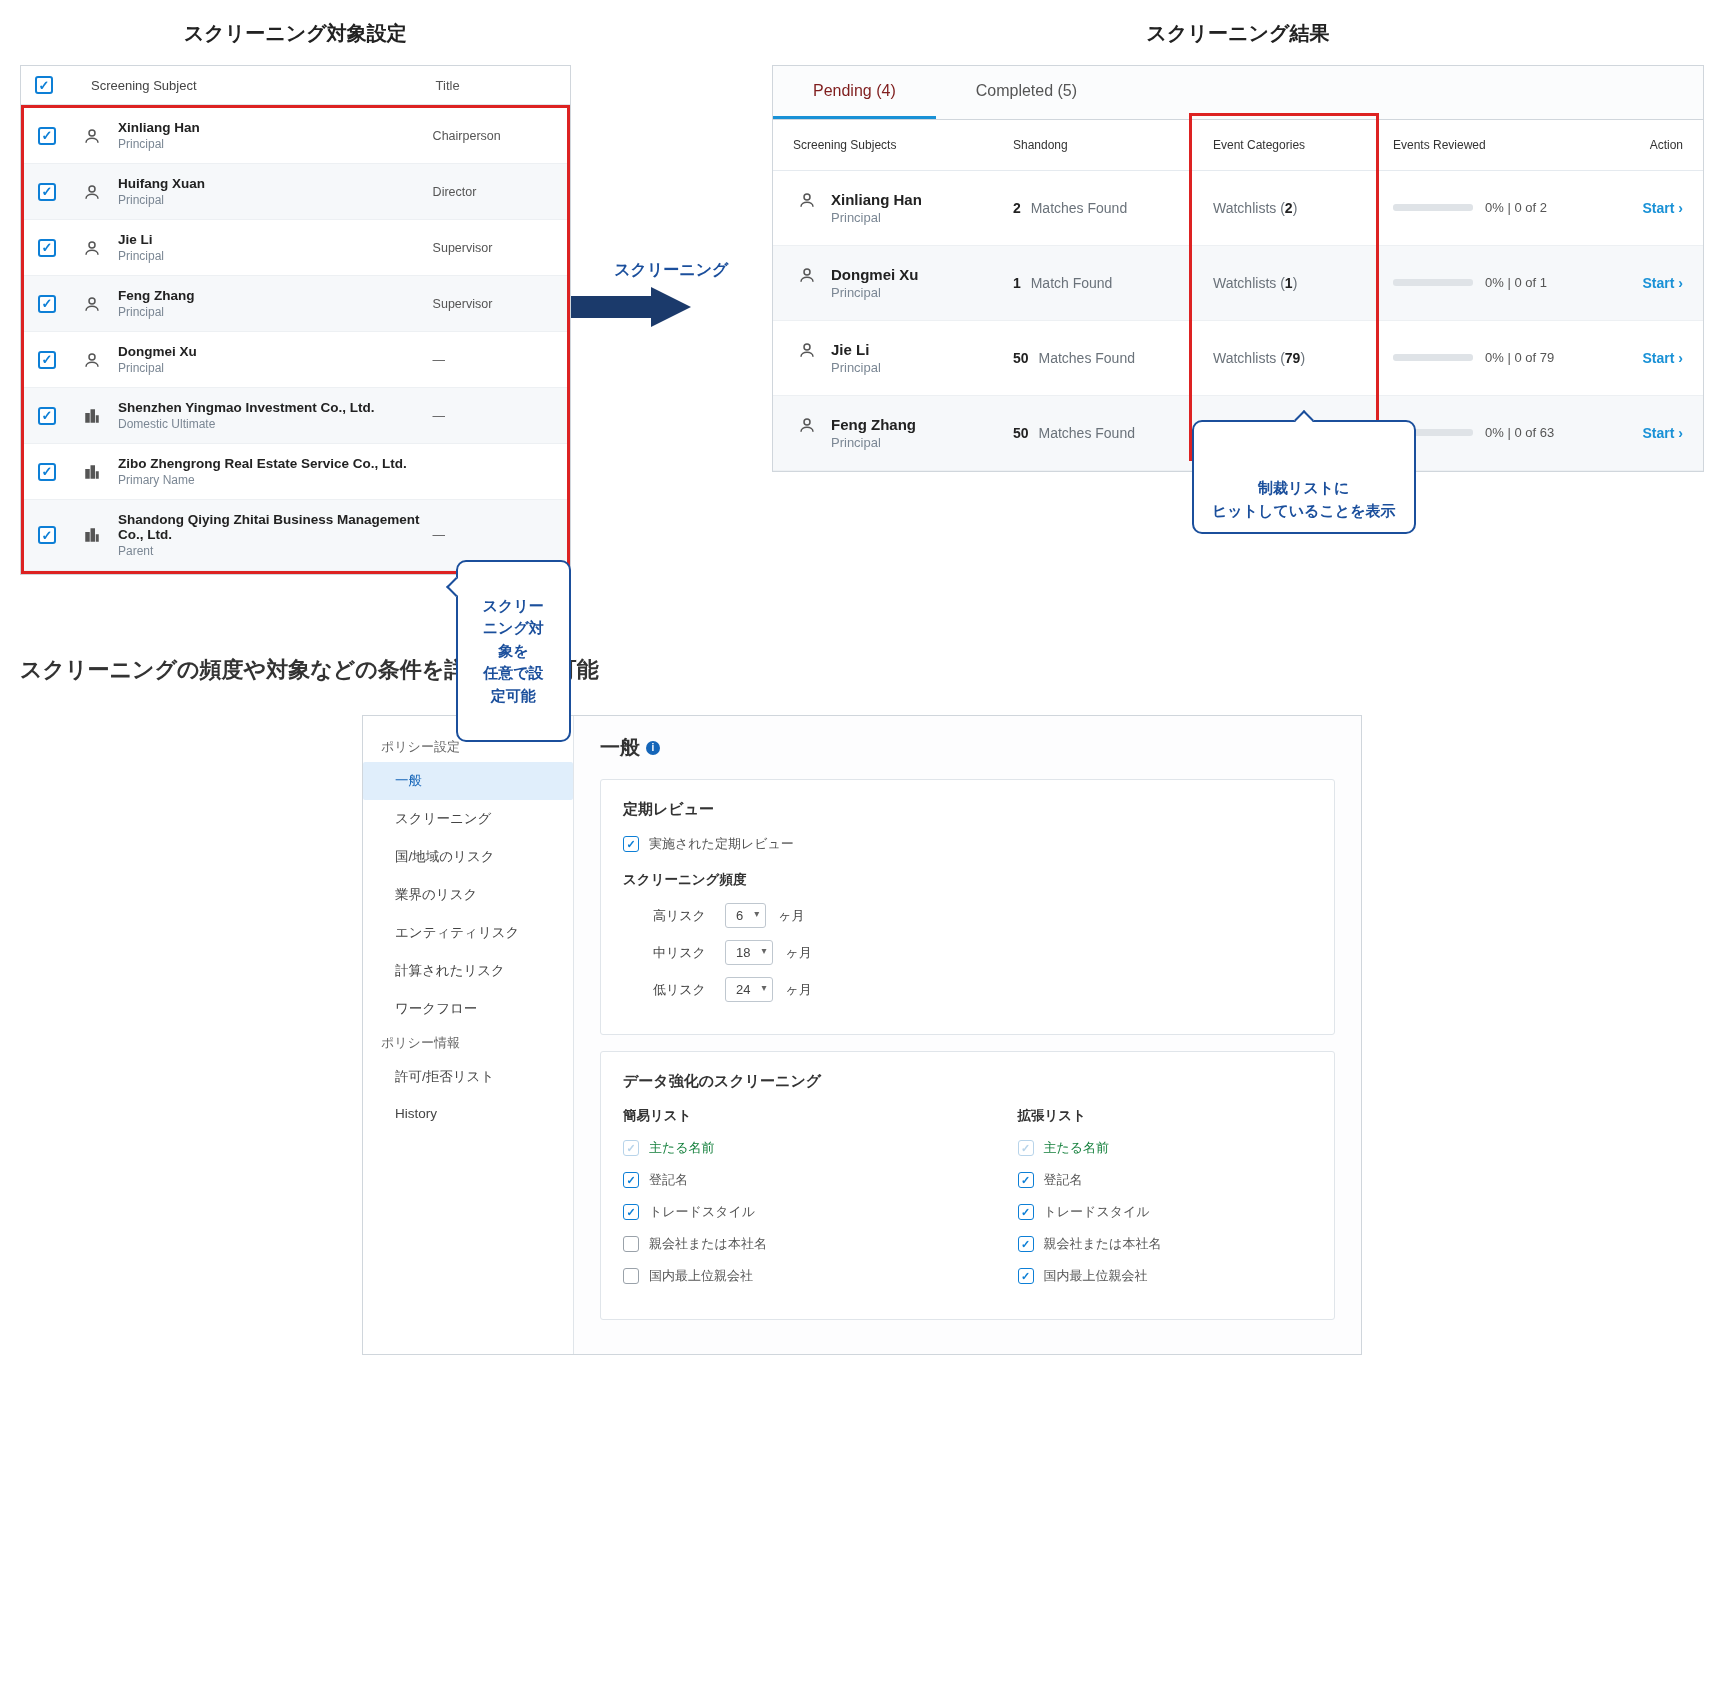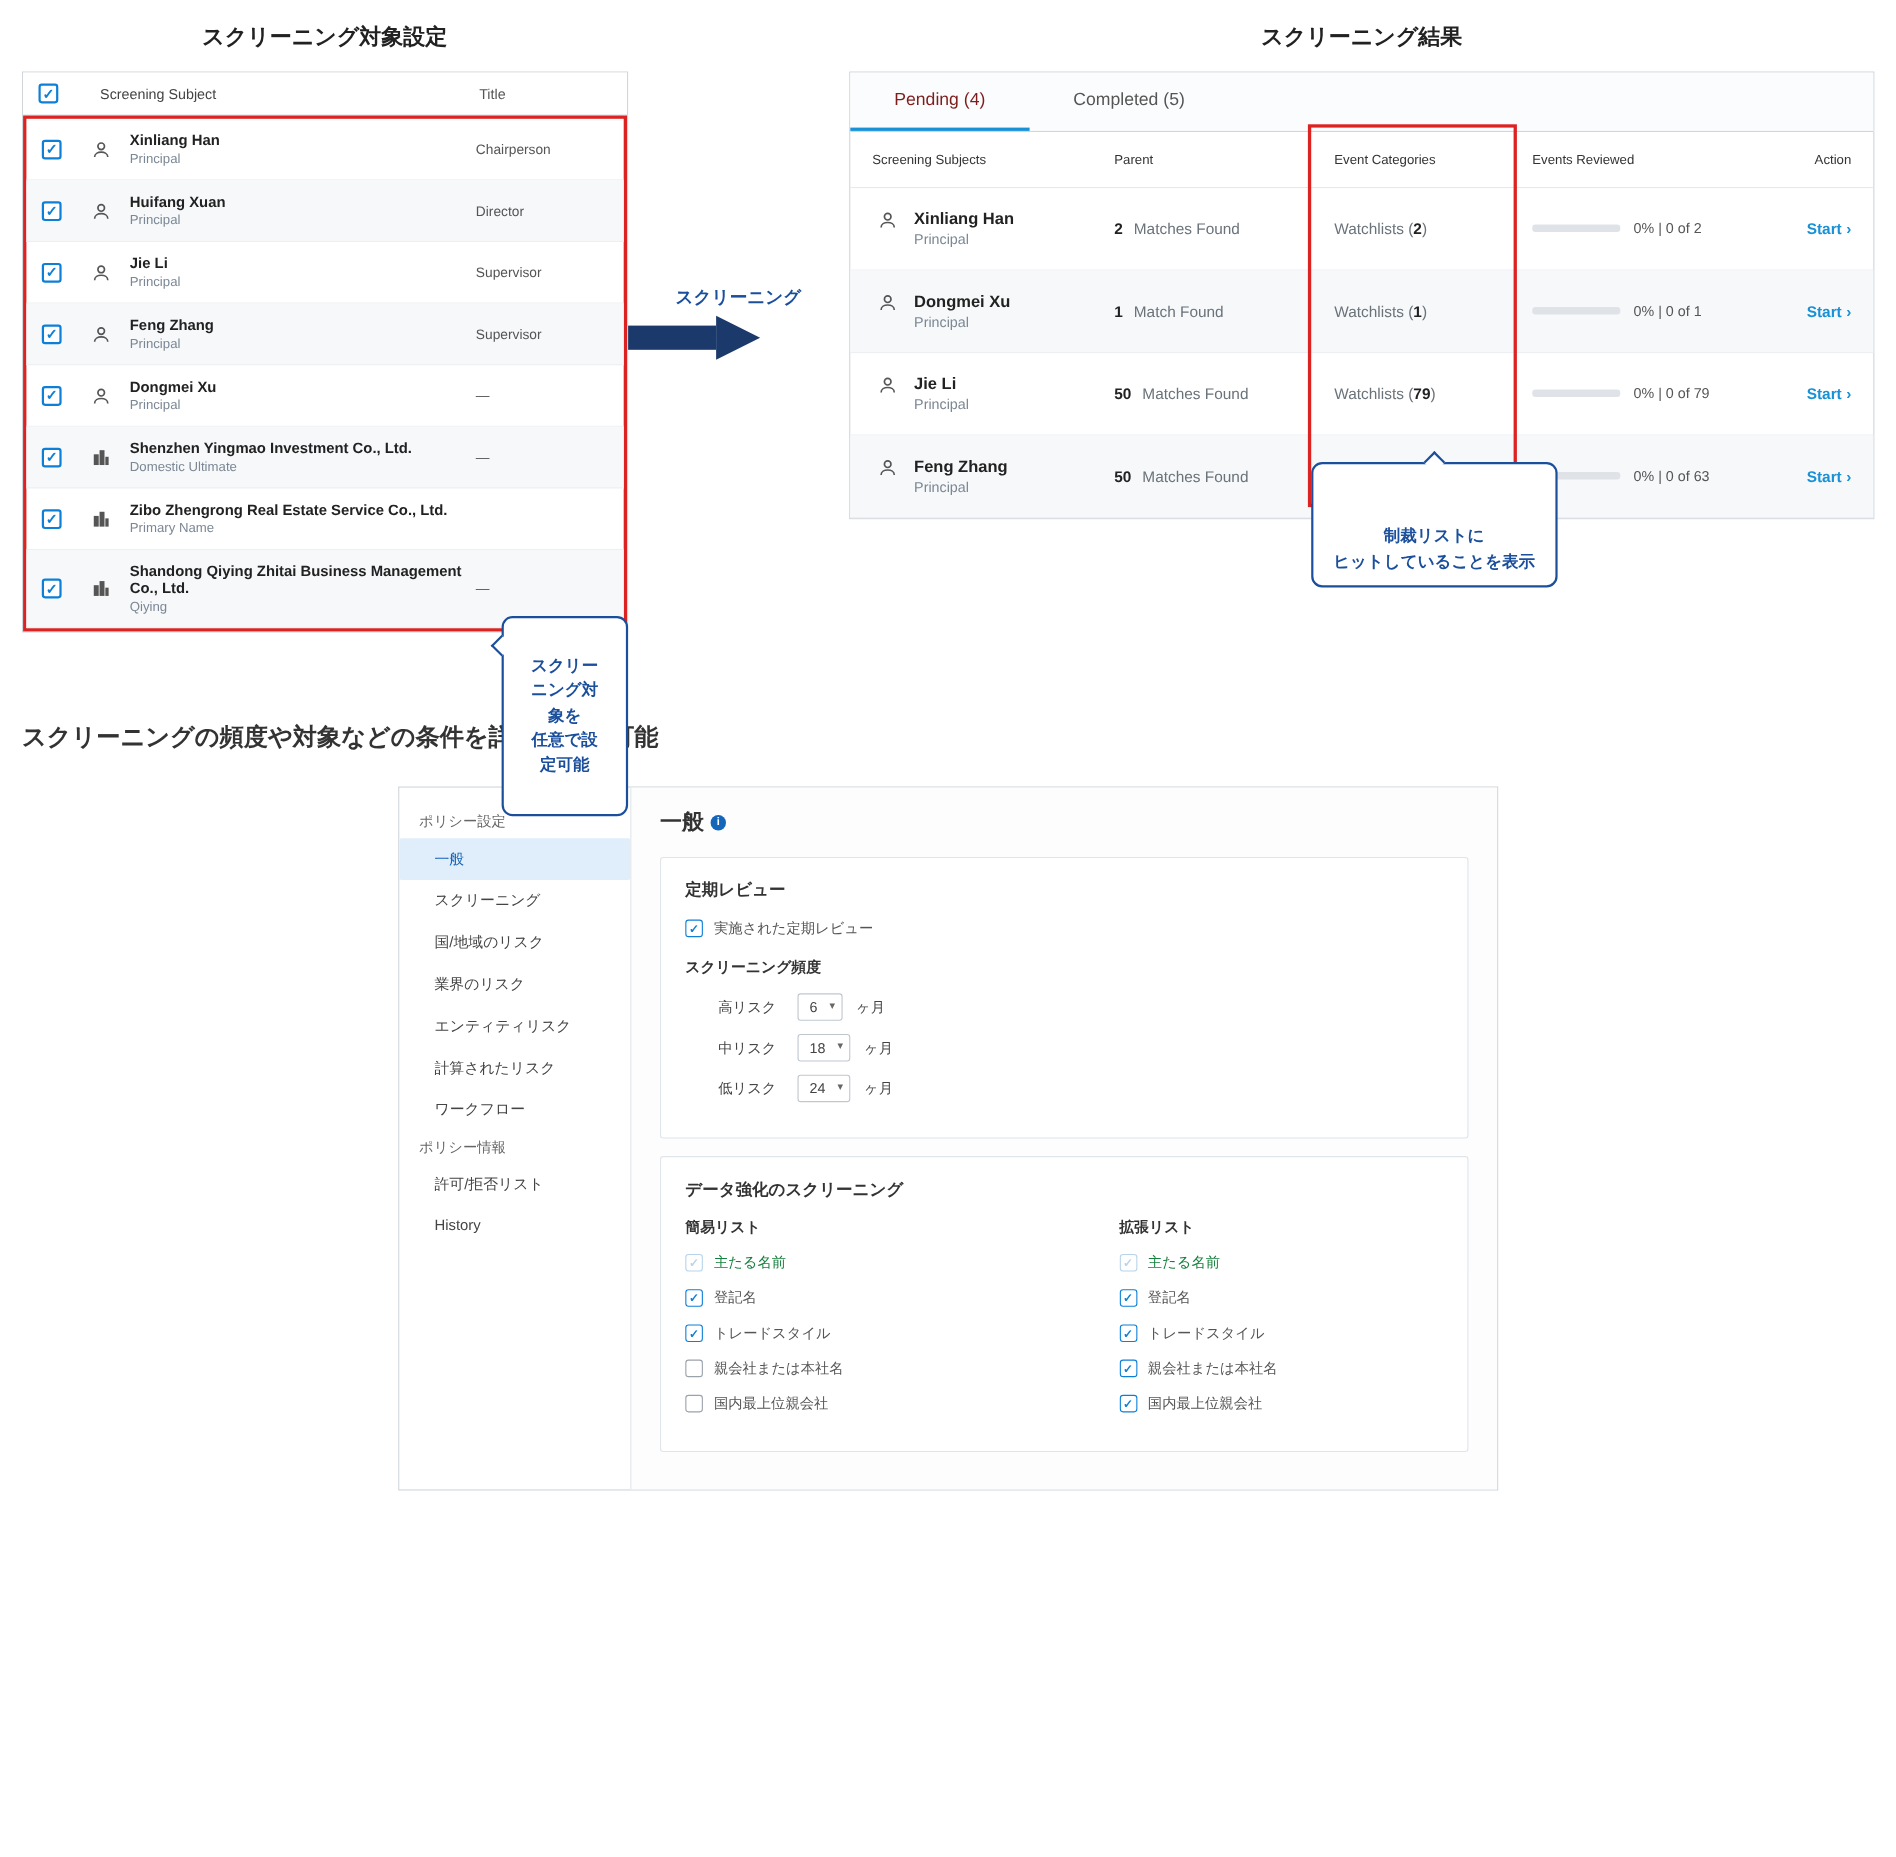--- a/index.html
+++ b/index.html
@@ -268,21 +268,21 @@
             <span class="chk checked"></span>
             <span class="ico-cell">
               <svg class="ico" viewBox="0 0 24 24" fill="currentColor">
                 <rect x="3" y="8" width="6" height="13"></rect>
                 <rect x="10" y="3" width="6" height="18"></rect>
                 <rect x="17" y="11" width="4" height="10"></rect>
               </svg>
             </span>
             <span class="col-subj">
               <div class="sub-name">Shandong Qiying Zhitai Business Management Co., Ltd.</div>
-              <div class="sub-role">Qiying</div>
+              <div class="sub-role">Parent</div>
             </span>
             <span class="sub-titleval">—</span>
           </div>
         </div>
     </div>
 
     <div class="callout" style="left: 436px; top: 540px; white-space: pre-line;">
       <span>スクリーニング対象を
 任意で設定可能</span>
       <span class="ptr" style="left:-9px; top:18px; transform: rotate(-45deg);"></span>
@@ -296,21 +296,21 @@
 
   <div class="right-panel" style="position:relative;">
     <div class="section-title">スクリーニング結果</div>
     <div class="res-box">
       <div class="tabs">
         <div class="tab active">Pending (4)</div>
         <div class="tab">Completed (5)</div>
       </div>
       <div class="res-head">
         <div class="rc-subj">Screening Subjects</div>
-        <div class="rc-res">Parent</div>
+        <div class="rc-res">Shandong</div>
         <div class="rc-cat">Event Categories</div>
         <div class="rc-rev">Events Reviewed</div>
         <div class="rc-act">Action</div>
       </div>
       <div class="res-body" id="res-body">
         <div class="cat-outline" style="left:416px; top:-58px; width:190px; height:348px;"></div>
       <div class="res-row">
             <div class="res-subj">
               <span class="ico-cell">
                 <svg class="ico" viewBox="0 0 24 24" fill="none" stroke="currentColor" stroke-width="2">

